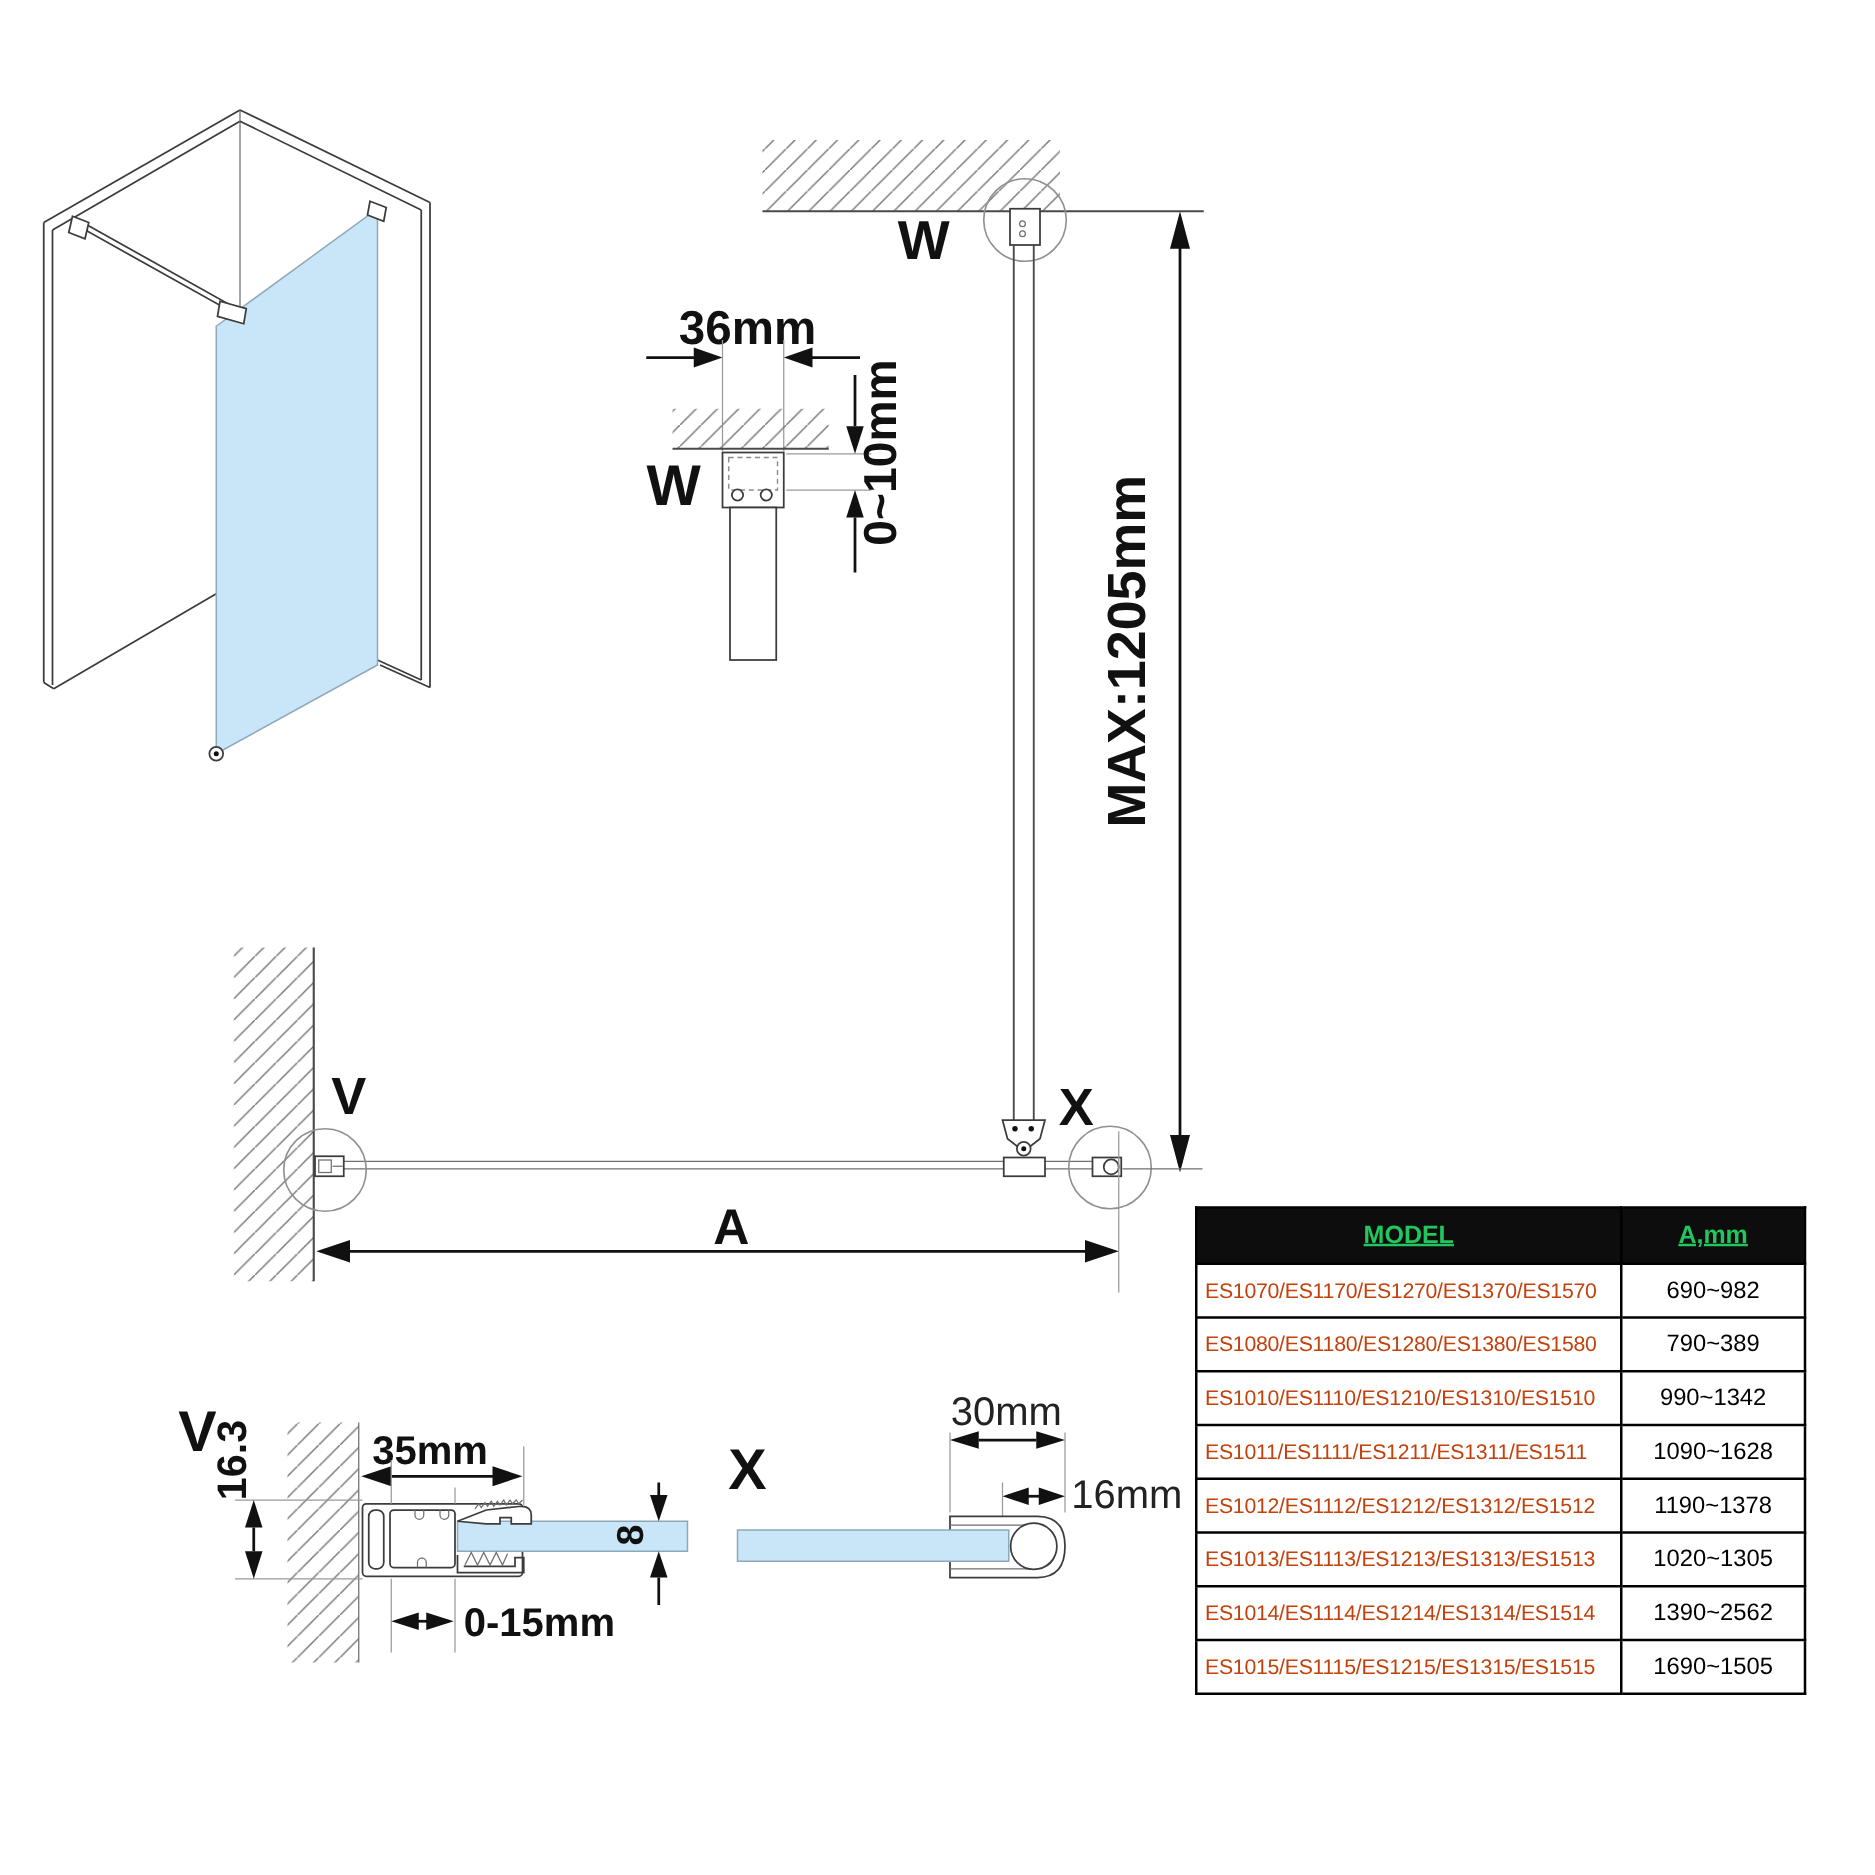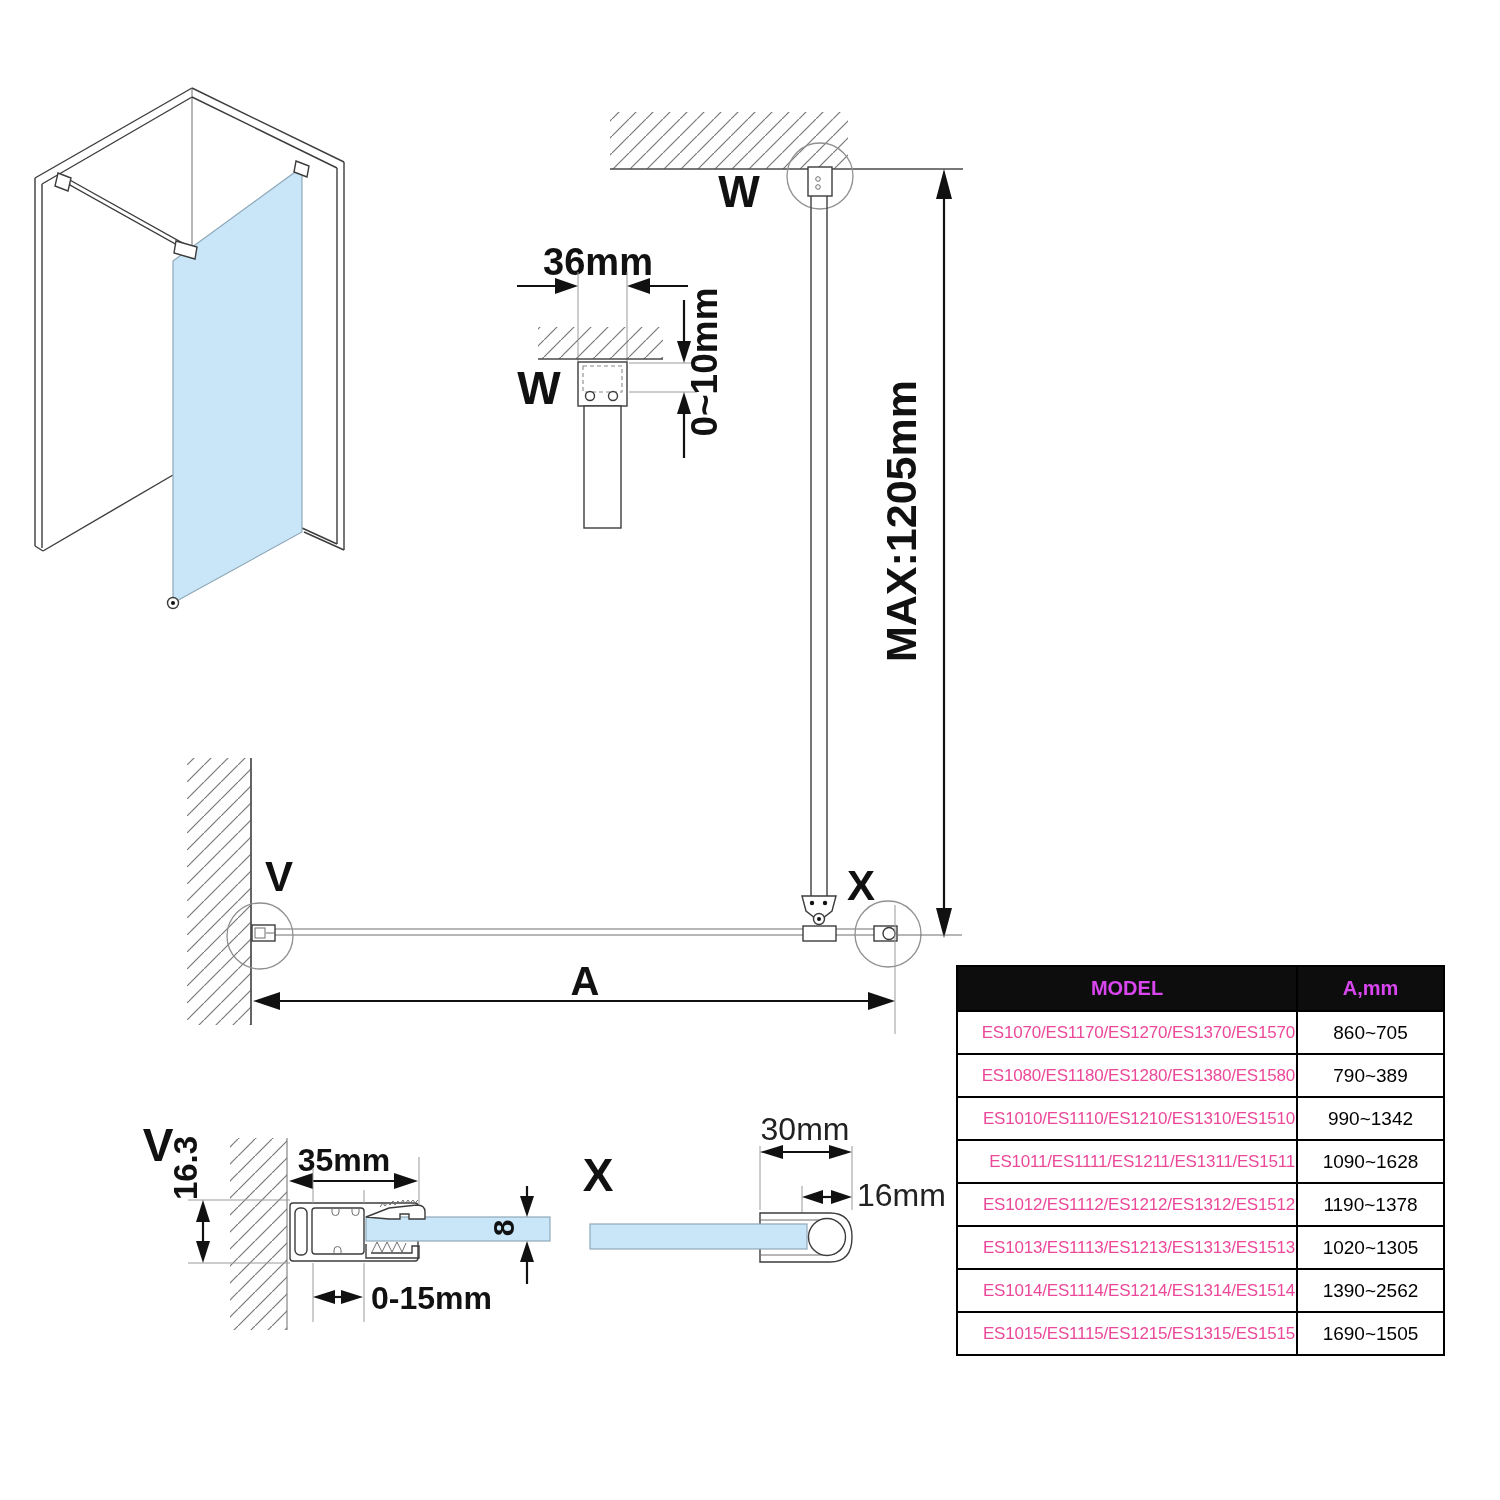--- a/index.html
+++ b/index.html
@@ -22,25 +22,25 @@
   .bar { stroke:#4a4a4a; stroke-width:1.5; fill:none; }
   .glass { fill:#C8E6F8; stroke:#8FA8B8; stroke-width:1.2; }
   text.d  { fill:#111; font-weight:bold; }
   text.dn { fill:#222; font-weight:normal; }
 
   
   #spec-table-wrap { position:absolute; left:956px; top:965px; }
   table.spec { border-collapse:collapse; table-layout:fixed; background:#fff; }
   table.spec th, table.spec td { border:2px solid #000; }
   table.spec thead th {
-    background:#0d0d0d; color:#d946ef; height:41px;
-    font-size:20px; font-weight:bold; text-align:center;
+    background:#0d0d0d; color:#22c55e; height:41px;
+    font-size:20px; font-weight:bold; text-align:center;text-decoration:underline;
   }
   table.spec tbody tr { height:43px; }
-  td.model { width:331px; font-size:17px; letter-spacing:-0.2px; padding-left:6px; color:#ec4899; white-space:nowrap;text-align:right; }
+  td.model { width:331px; font-size:17px; letter-spacing:-0.2px; padding-left:6px; color:#c2410c; white-space:nowrap; }
   td.val   { width:143px; font-size:19px; text-align:center; color:#000; }
 </style>
 </head>
 <body>
 
 <div id="page">
 
 <svg id="drawing" width="1500" height="1500" viewBox="0 0 1500 1500">
   <defs>
     <pattern id="hatch" width="17" height="17" patternUnits="userSpaceOnUse">
@@ -271,21 +271,21 @@
         </colgroup>
       <thead>
         <tr>
           <th>MODEL</th>
           <th>A,mm</th>
         </tr>
       </thead>
       <tbody>
         <tr>
           <td class="model">ES1070/ES1170/ES1270/ES1370/ES1570</td>
-          <td class="val">860~705</td>
+          <td class="val">690~982</td>
         </tr>
         <tr>
           <td class="model">ES1080/ES1180/ES1280/ES1380/ES1580</td>
           <td class="val">790~389</td>
         </tr>
         <tr>
           <td class="model">ES1010/ES1110/ES1210/ES1310/ES1510</td>
           <td class="val">990~1342</td>
         </tr>
         <tr>

